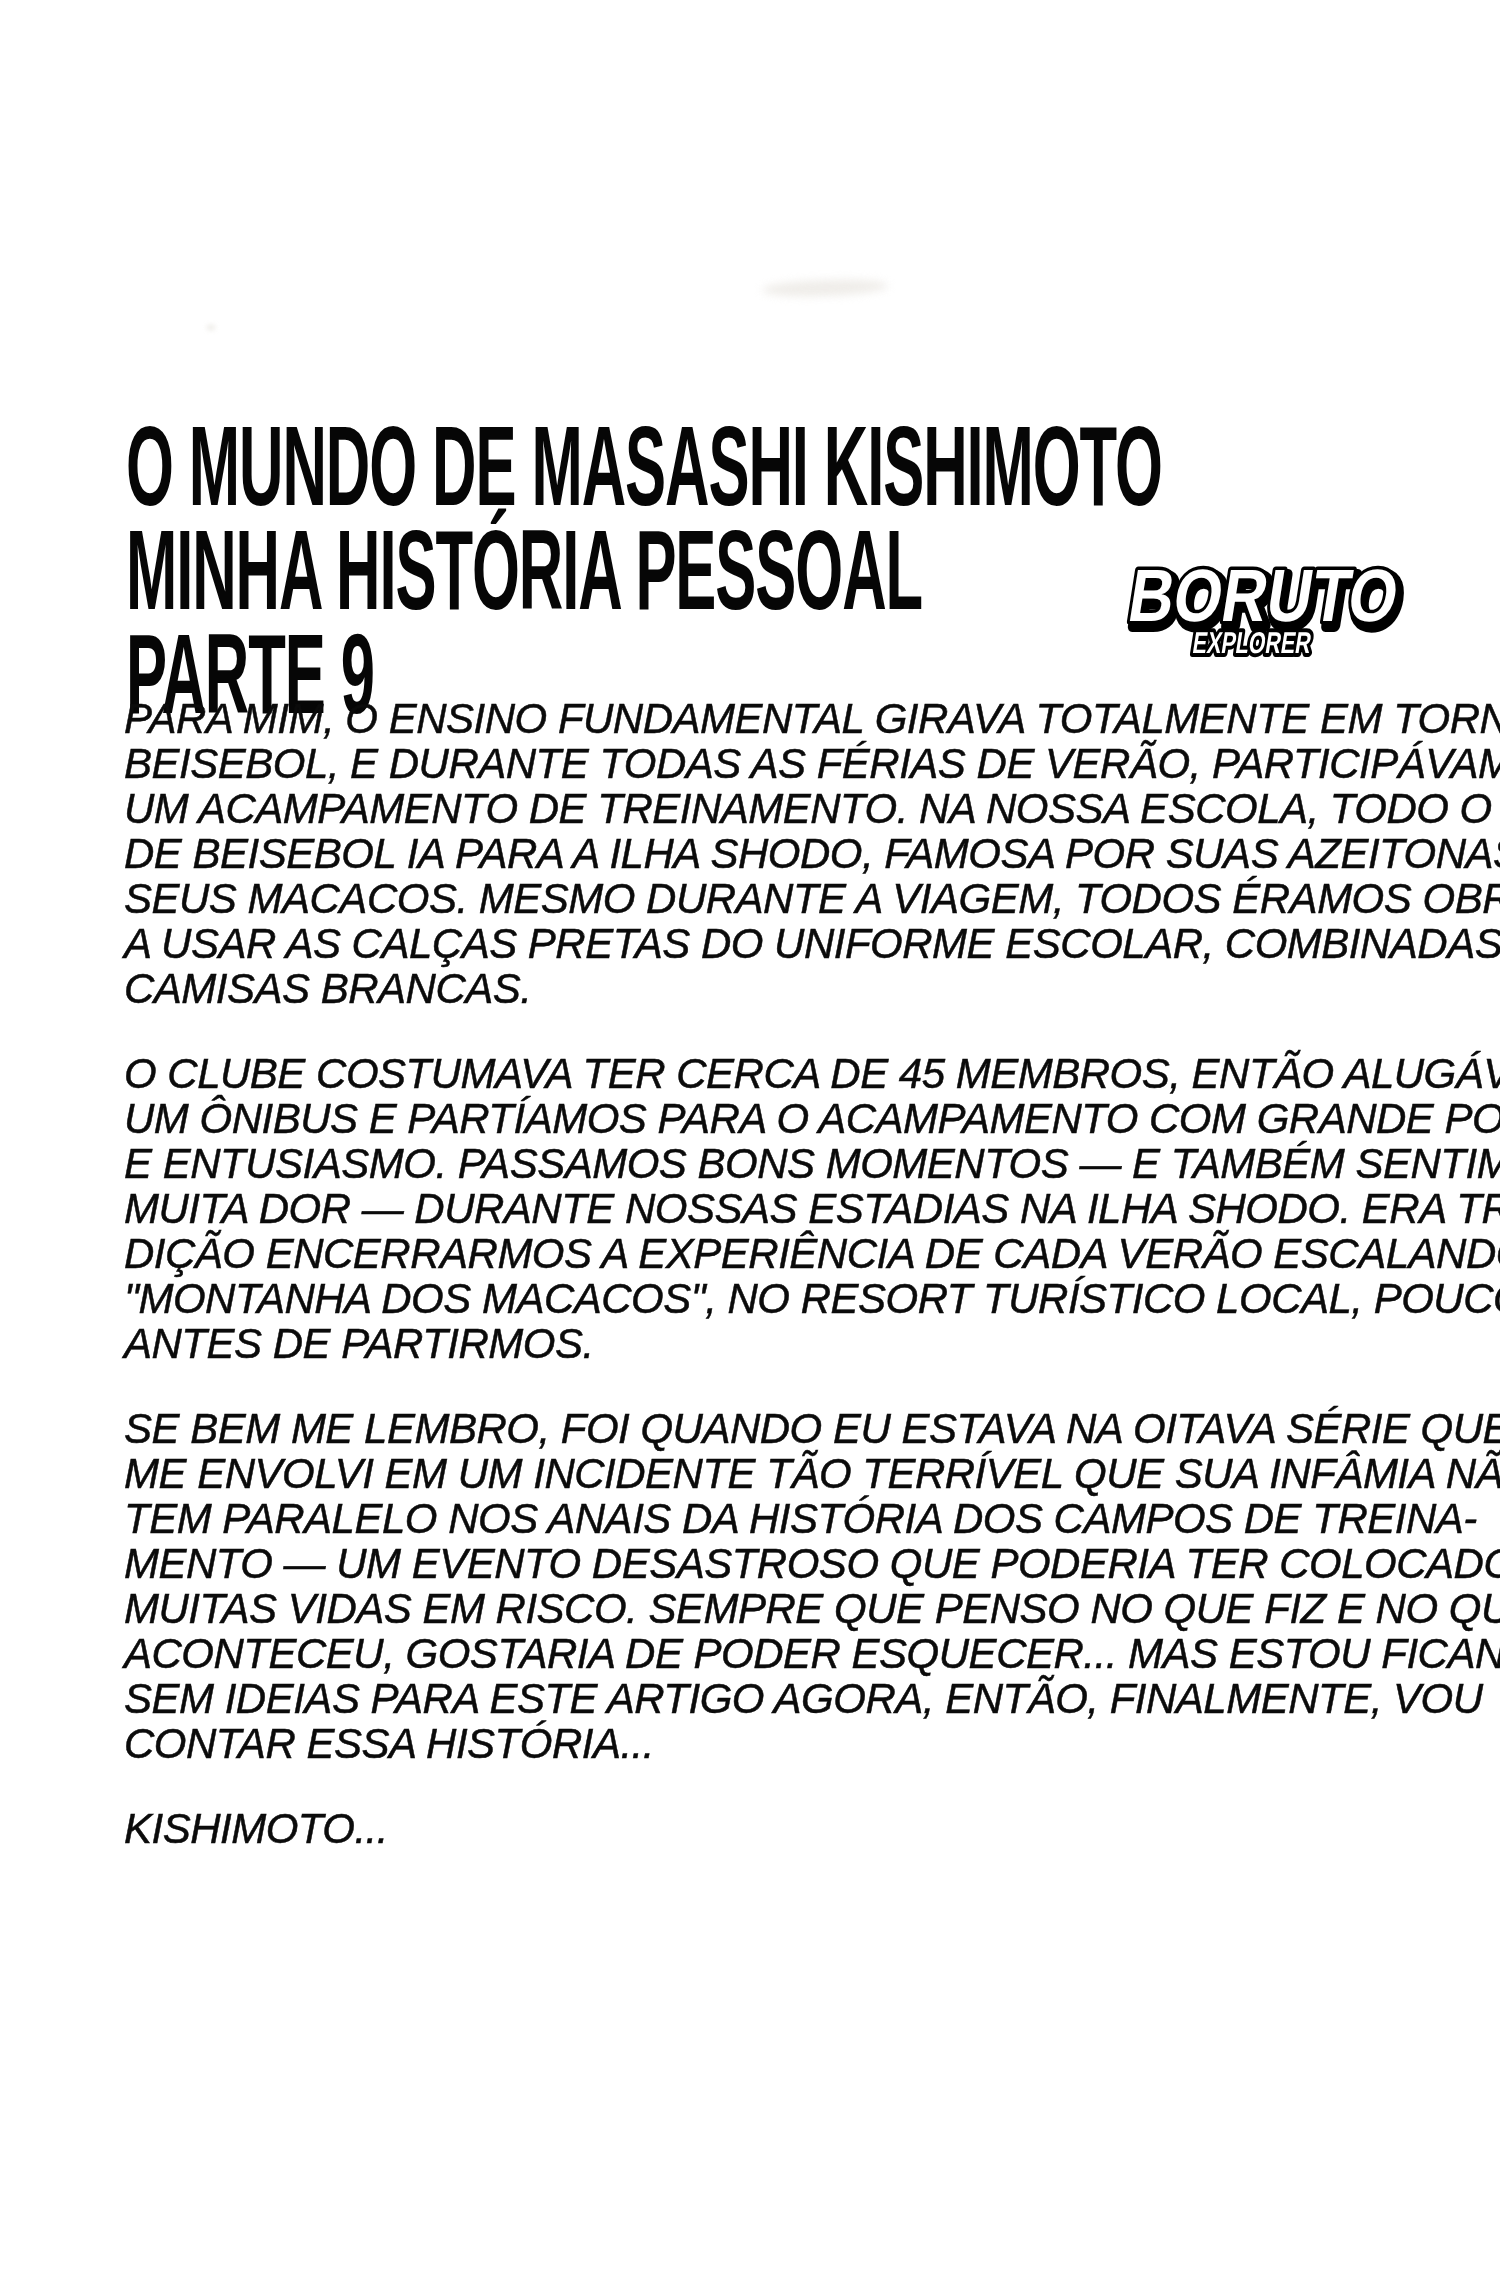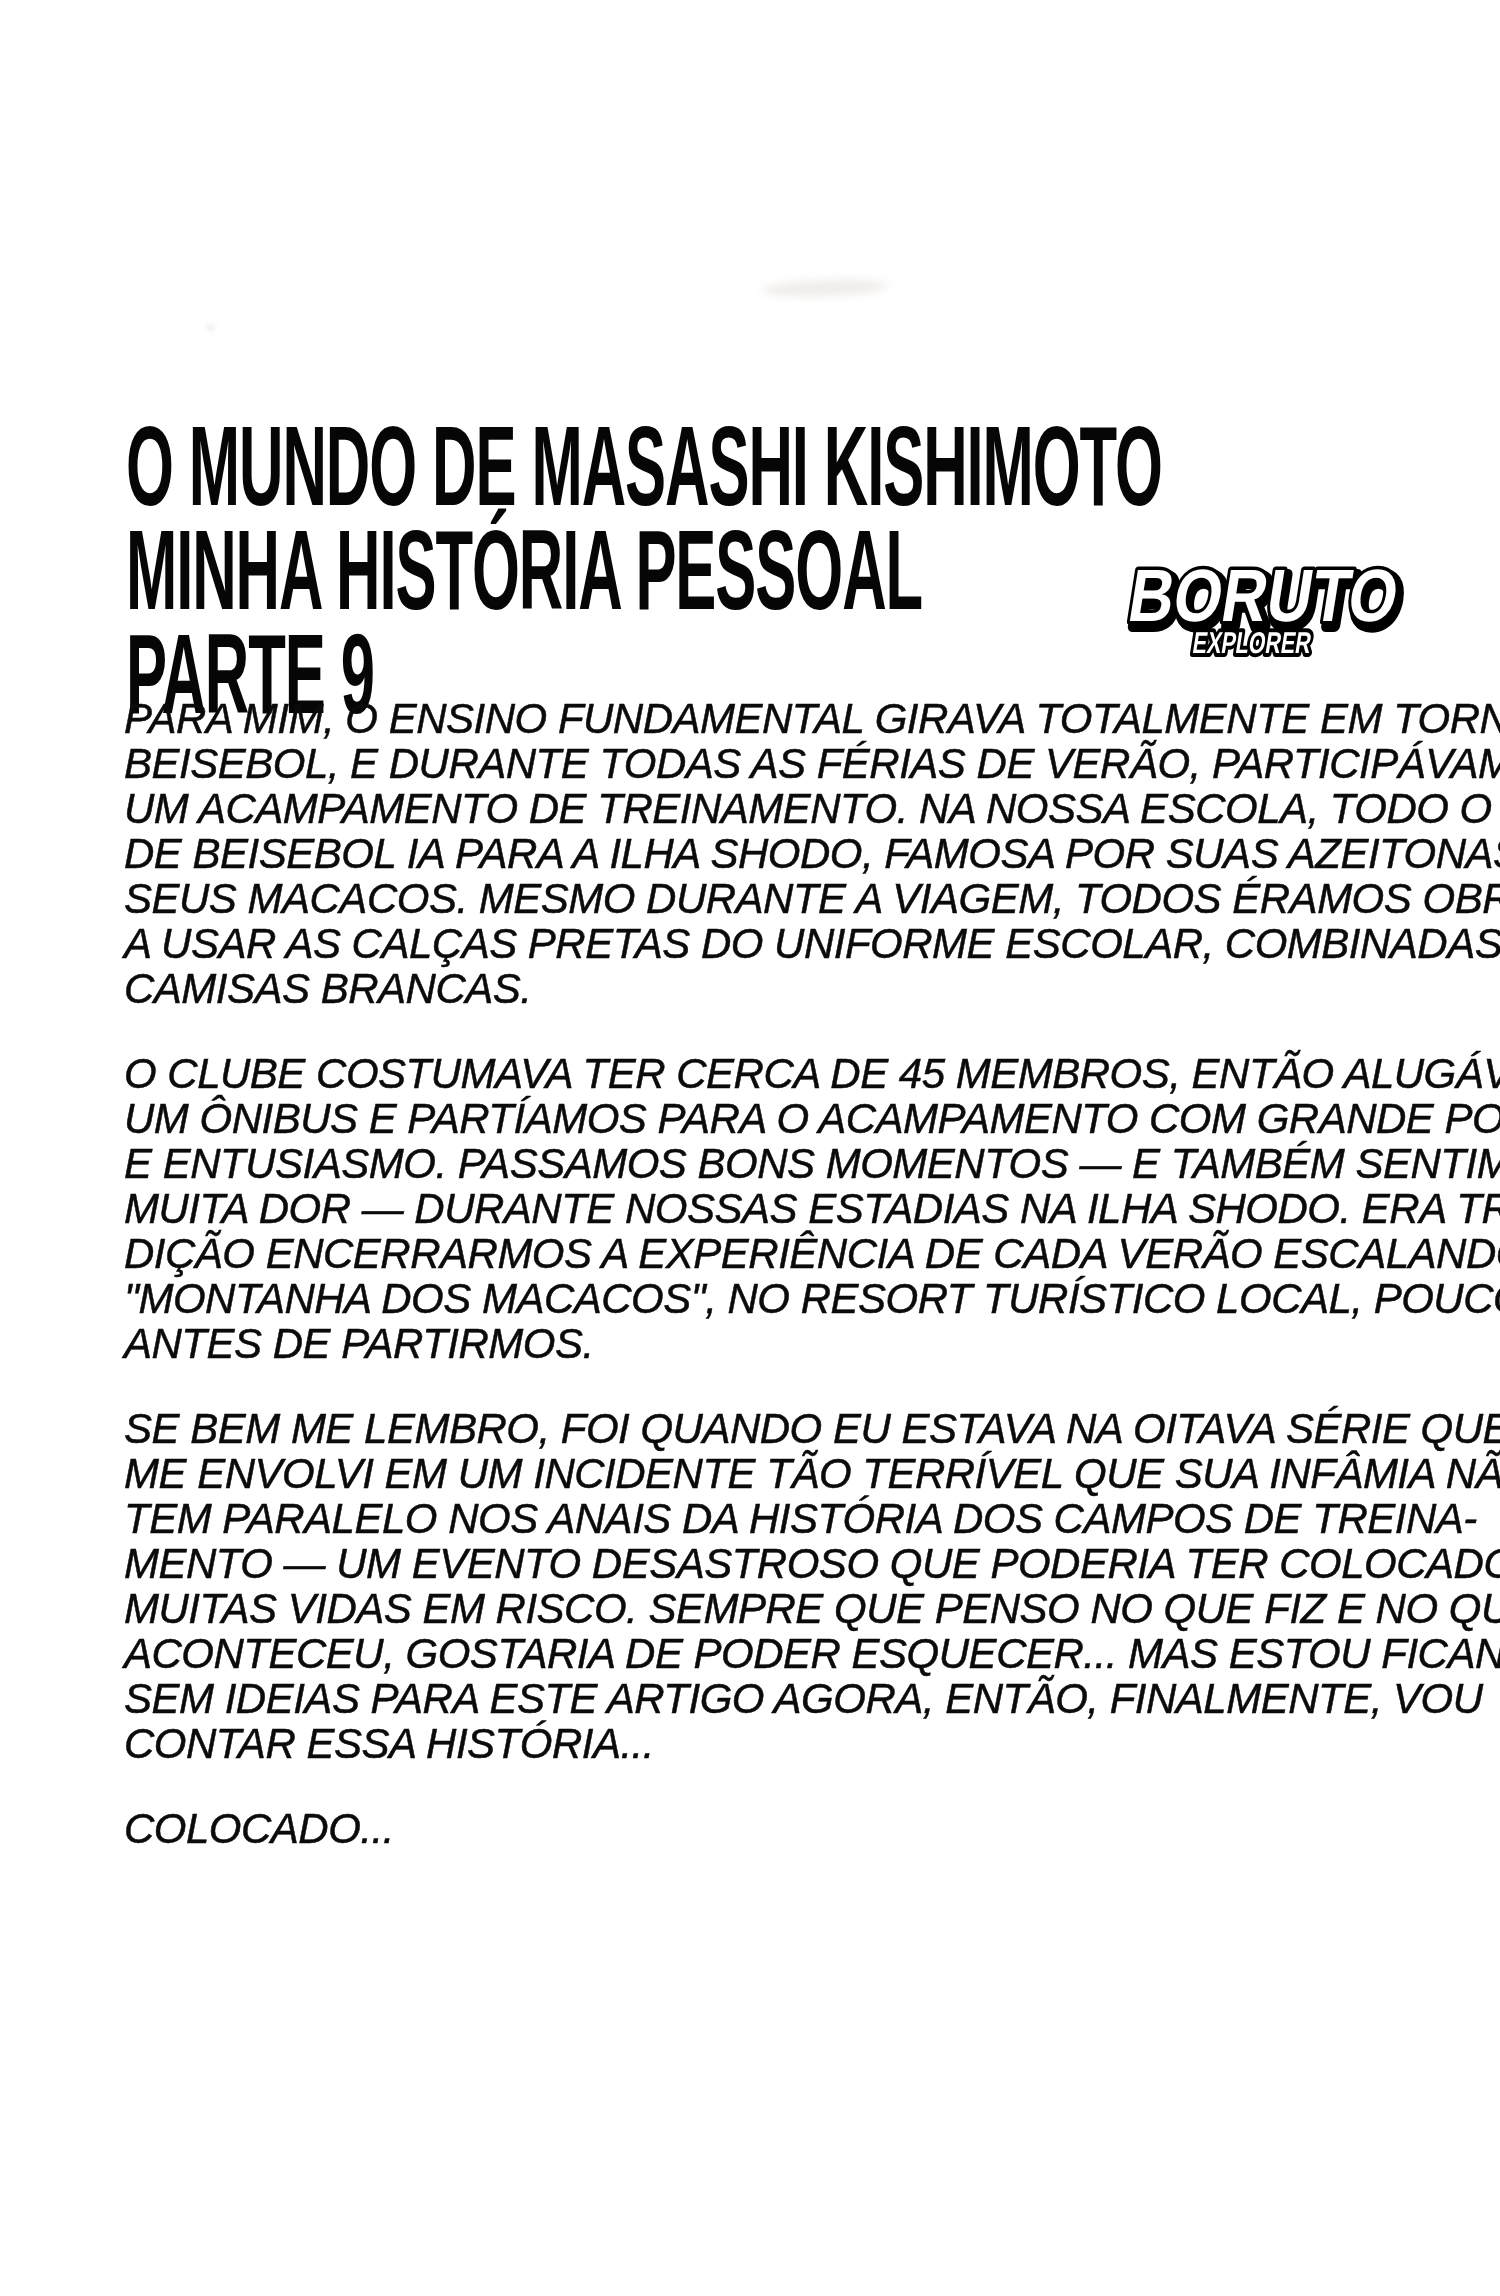--- a/index.html
+++ b/index.html
@@ -83,16 +83,16 @@
 "MONTANHA DOS MACACOS", NO RESORT TURÍSTICO LOCAL, POUCO
 ANTES DE PARTIRMOS.</p>
     <p>SE BEM ME LEMBRO, FOI QUANDO EU ESTAVA NA OITAVA SÉRIE QUE
 ME ENVOLVI EM UM INCIDENTE TÃO TERRÍVEL QUE SUA INFÂMIA NÃO
 TEM PARALELO NOS ANAIS DA HISTÓRIA DOS CAMPOS DE TREINA-
 MENTO — UM EVENTO DESASTROSO QUE PODERIA TER COLOCADO
 MUITAS VIDAS EM RISCO. SEMPRE QUE PENSO NO QUE FIZ E NO QUE
 ACONTECEU, GOSTARIA DE PODER ESQUECER... MAS ESTOU FICANDO
 SEM IDEIAS PARA ESTE ARTIGO AGORA, ENTÃO, FINALMENTE, VOU
 CONTAR ESSA HISTÓRIA...</p>
-    <p>COLOCADO...</p>
+    <p>KISHIMOTO...</p>
   </div>
 
 </div>
 
 </body></html>

